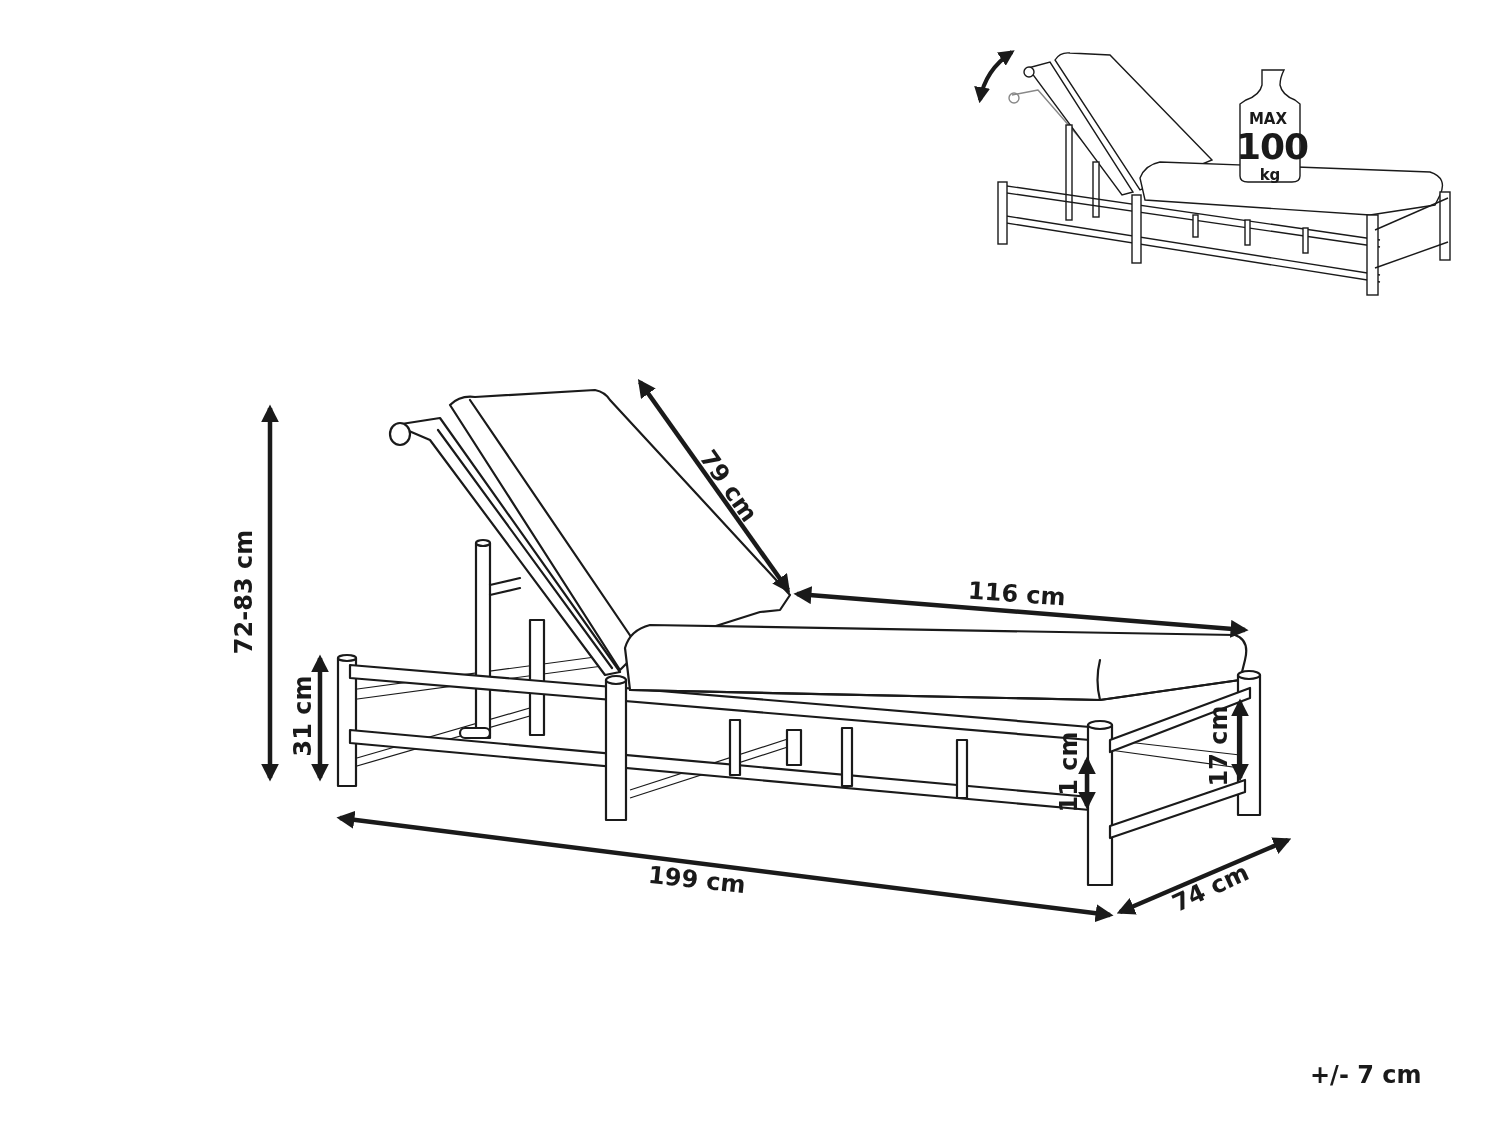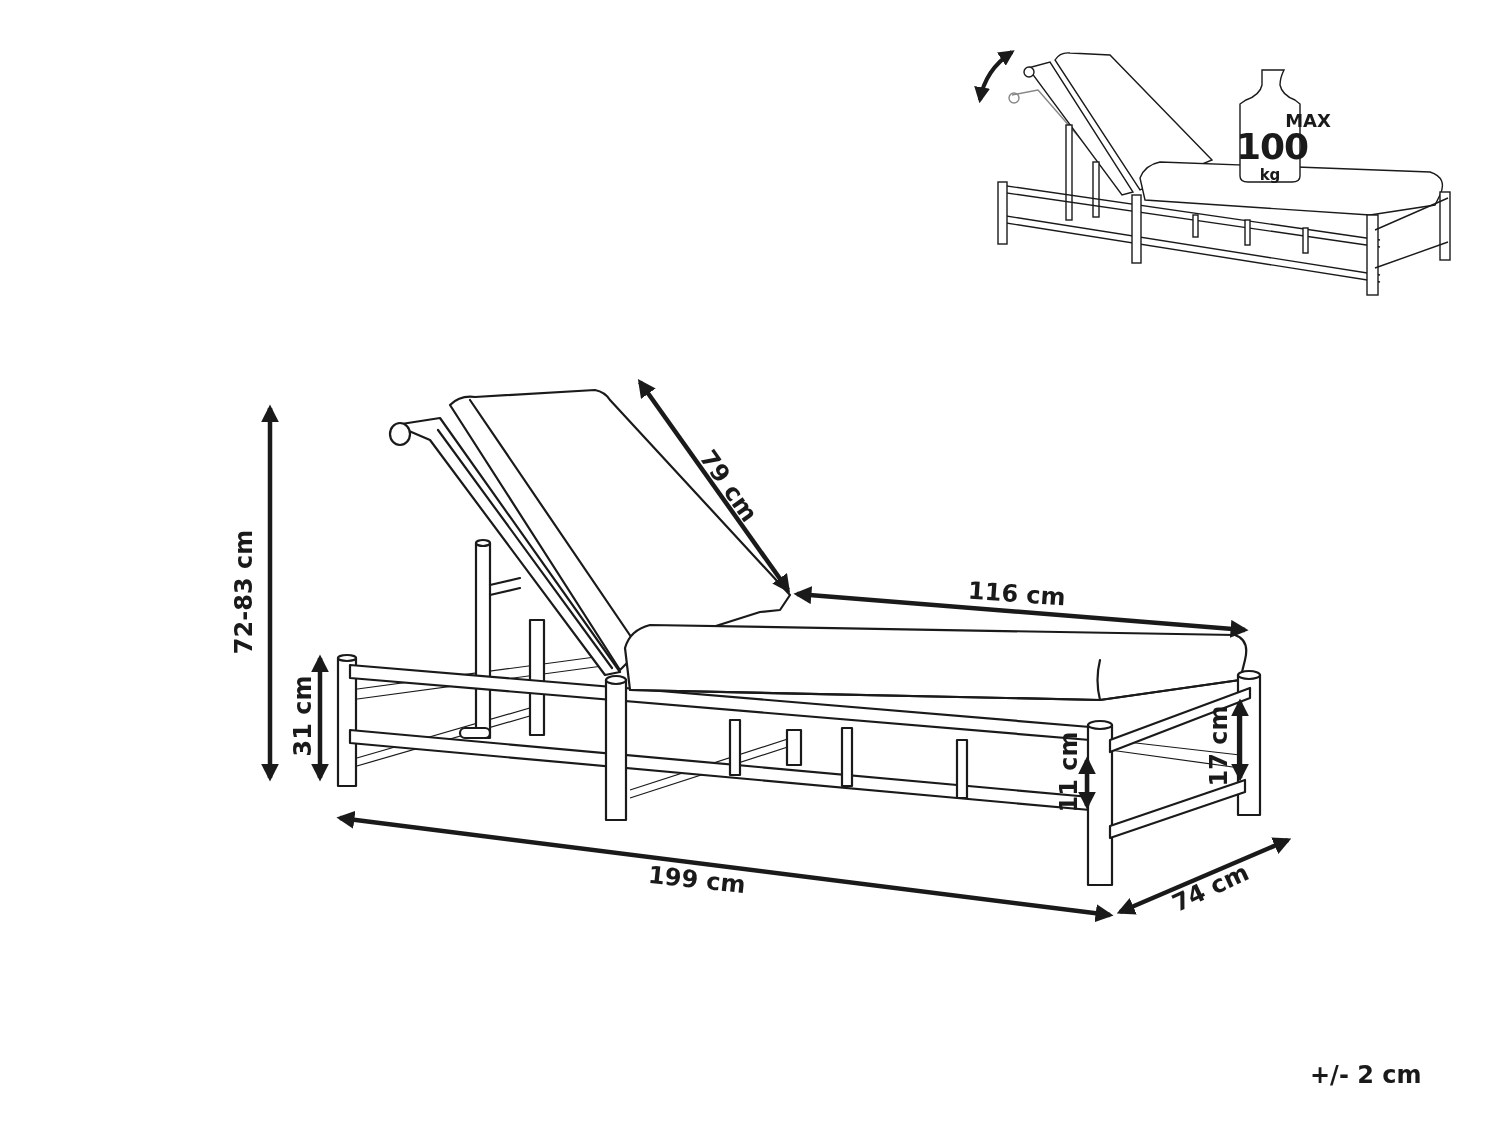--- a/index.html
+++ b/index.html
@@ -119,26 +119,26 @@
 
     <rect class="small-fill" x="1367" y="215" width="11" height="80"></rect>
     <rect class="small-fill" x="1440" y="192" width="10" height="68"></rect>
     <path class="small-ln" d="M1375,230 L1448,198"></path>
     <path class="small-ln" d="M1375,268 L1448,242"></path>
 
     <path class="small-fill" d="M1262,70 L1284,70 Q1280,78 1280,85 Q1282,95 1295,100 L1300,104 L1300,176 Q1300,182 1292,182 L1248,182 Q1240,182 1240,176 L1240,104 L1246,100 Q1260,95 1262,85 Q1262,78 1262,70 Z"></path>
   </g>
 </svg>
 
-<div class="weight-text" style="left:1240px; top:110px; width:56px; font-size:18px;margin-left:40px;">MAX</div>
+<div class="weight-text" style="left:1240px; top:110px; width:56px; font-size:15px;">MAX</div>
 <div class="weight-text" style="left:1236px; top:126px; width:68px; font-size:36px; letter-spacing:-1px;">100</div>
 <div class="weight-text" style="left:1240px; top:166px; width:60px; font-size:15px;">kg</div>
 
 <div class="lbl" style="left:182px; top:578px; transform:rotate(-90deg);">72-83 cm</div>
 <div class="lbl" style="left:262px; top:702px; transform:rotate(-90deg);">31 cm</div>
 <div class="lbl" style="left:688px; top:472px; transform:rotate(55deg);">79 cm</div>
 <div class="lbl" style="left:968px; top:580px; transform:rotate(4deg);">116 cm</div>
 <div class="lbl" style="left:648px; top:866px; transform:rotate(6deg);">199 cm</div>
 <div class="lbl" style="left:1170px; top:874px; transform:rotate(-25deg);">74 cm</div>
 <div class="lbl" style="left:1028px; top:758px; transform:rotate(-90deg);">11 cm</div>
 <div class="lbl" style="left:1178px; top:732px; transform:rotate(-90deg);">17 cm</div>
 
-<div class="lbl" style="left:1310px; top:1061px;">+/- 2 cm</div>
+<div class="lbl" style="left:1310px; top:1061px;">+/- 7 cm</div>
 
 </body></html>

